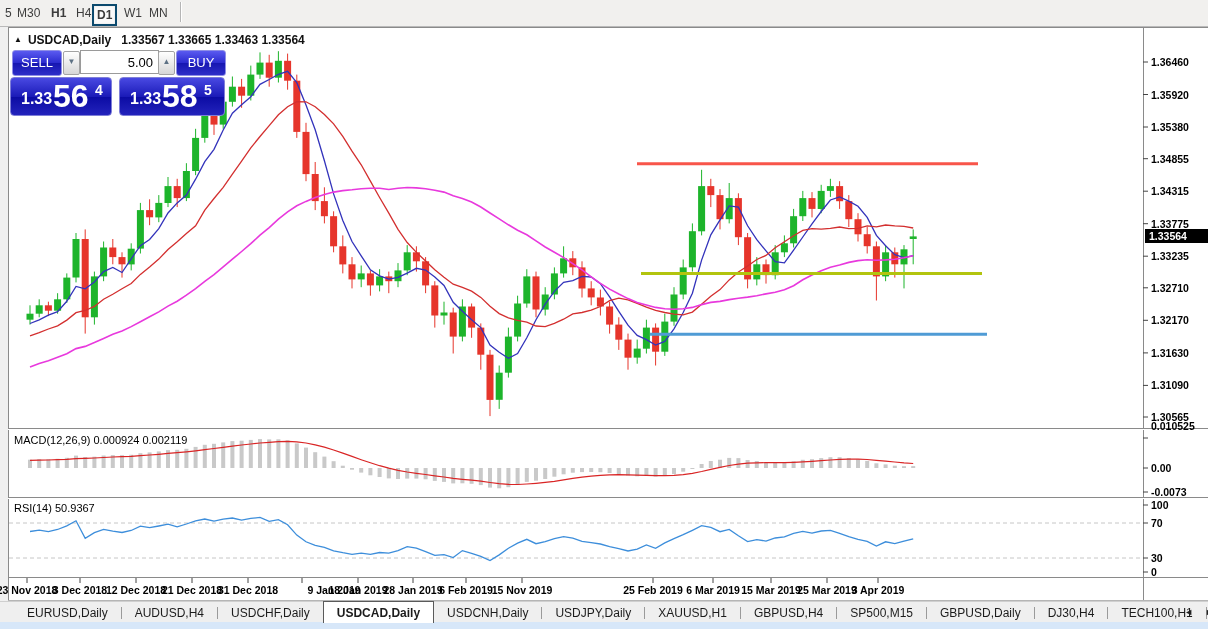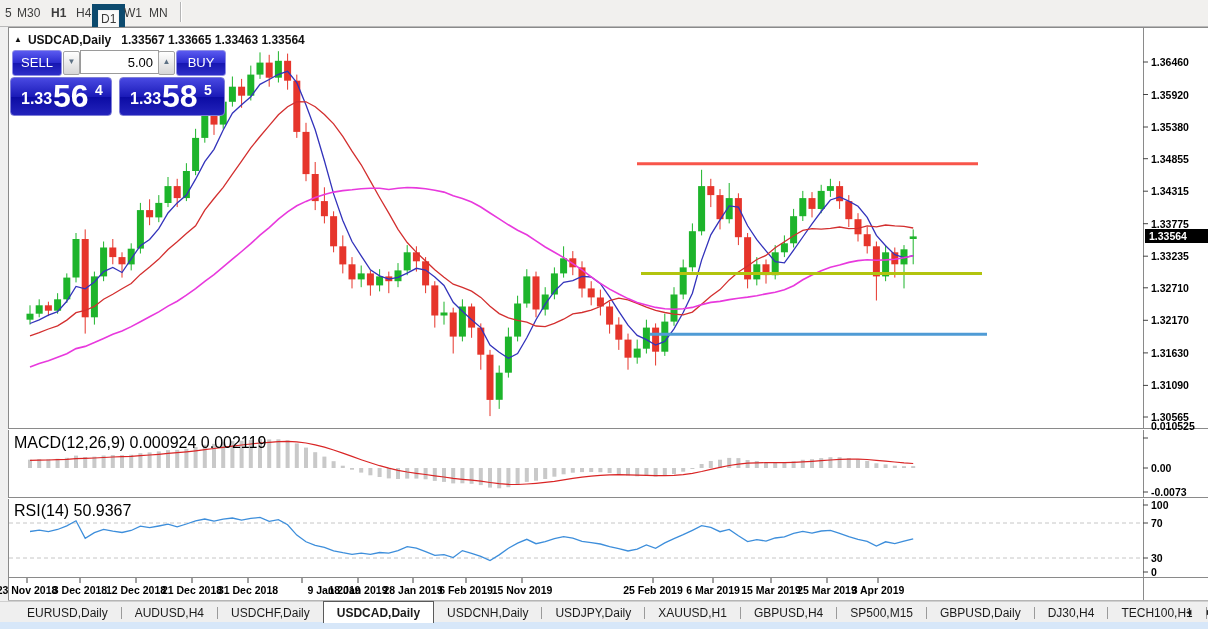--- a/index.html
+++ b/index.html
@@ -3,22 +3,22 @@
 <meta charset="utf-8">
 <style>
   html,body{margin:0;padding:0;background:#e8e8e8;}
   #app{position:relative;width:1208px;height:629px;background:#f0f0f0;overflow:hidden;
        font-family:"Liberation Sans",sans-serif;-webkit-font-smoothing:antialiased;}
   
   #toolbar{position:absolute;left:0;top:0;width:1208px;height:26px;background:#f1f0ee;
            border-bottom:1px solid #b9b9b9;}
   .tf-btn{position:absolute;top:4px;font-size:12px;color:#3c3c3c;cursor:default;
           padding:2px 3px;line-height:14px;}
-  .tf-btn.active{border:6px solid #0c4a6e;background:#fafafa;border-radius:0;
-                 box-shadow:inset 0 0 2px #ddd;}
+  .tf-btn.active{border:2px solid #0c4a6e;background:#fafafa;border-radius:0;
+                 box-shadow:inset 0 0 2px #ddd;font-weight:bold;}
   .tf-sep{position:absolute;top:2px;height:20px;width:0;border-left:1px solid #b5b5b5;
           border-right:1px solid #fff;}
   
   #chartbg{position:absolute;left:8px;top:27px;width:1199px;height:574px;background:#fff;
            border-left:1px solid #8a8a8a;border-top:1px solid #8a8a8a;}
   #chart-svg{position:absolute;left:0;top:0;pointer-events:none;}
   
   #chart-header{position:absolute;left:14px;top:33px;font-size:12px;font-weight:bold;
                 color:#111;white-space:nowrap;}
   #chart-header .tri{font-size:8px;vertical-align:2px;margin-right:6px;}
@@ -42,21 +42,21 @@
             background:linear-gradient(180deg,#4949e2 0%,#1b1bb8 50%,#0c0ca4 52%,#2323bc 100%);
             color:#fff;cursor:pointer;}
   #sell-panel{left:0px;}
   #buy-panel{left:109px;width:104px;}
   .px-small{position:absolute;left:10px;bottom:7px;font-size:16px;font-weight:bold;}
   .px-big{position:absolute;left:42px;top:0px;font-size:32px;font-weight:bold;letter-spacing:0px;}
   .px-sup{position:absolute;font-size:14px;font-weight:bold;top:4px;left:84px;}
   
   .pr-label,.dt-label,.ind-axis{position:absolute;font-size:10.5px;font-weight:bold;color:#000;
             white-space:nowrap;}
-  .pan-label{position:absolute;font-size:16px;color:#000;white-space:nowrap;}
+  .pan-label{position:absolute;font-size:11px;color:#000;white-space:nowrap;}
   #price-tag{position:absolute;left:1145px;width:60px;height:14px;background:#000;color:#fff;
              font-size:10.5px;font-weight:bold;text-align:left;padding-left:4px;line-height:14px;}
   
   #tabbar{position:absolute;left:0;top:601px;width:1208px;height:21px;background:#efefef;
           border-top:1px solid #cfcfcf;display:flex;align-items:stretch;padding-left:14px;}
   .tab{font-size:12px;color:#1c1c1c;padding:4px 13px 0 13px;white-space:nowrap;cursor:pointer;}
   .tab.active{background:#fff;border:1px solid #5a5a5a;border-bottom:none;font-weight:bold;
               margin-top:-1px;padding-top:4px;z-index:3;}
   .tab-sep{width:0;border-left:1px solid #9a9a9a;height:12px;margin-top:5px;}
   .tab-scroll{font-size:9px;color:#222;padding:5px 6px 0 6px;cursor:pointer;}

